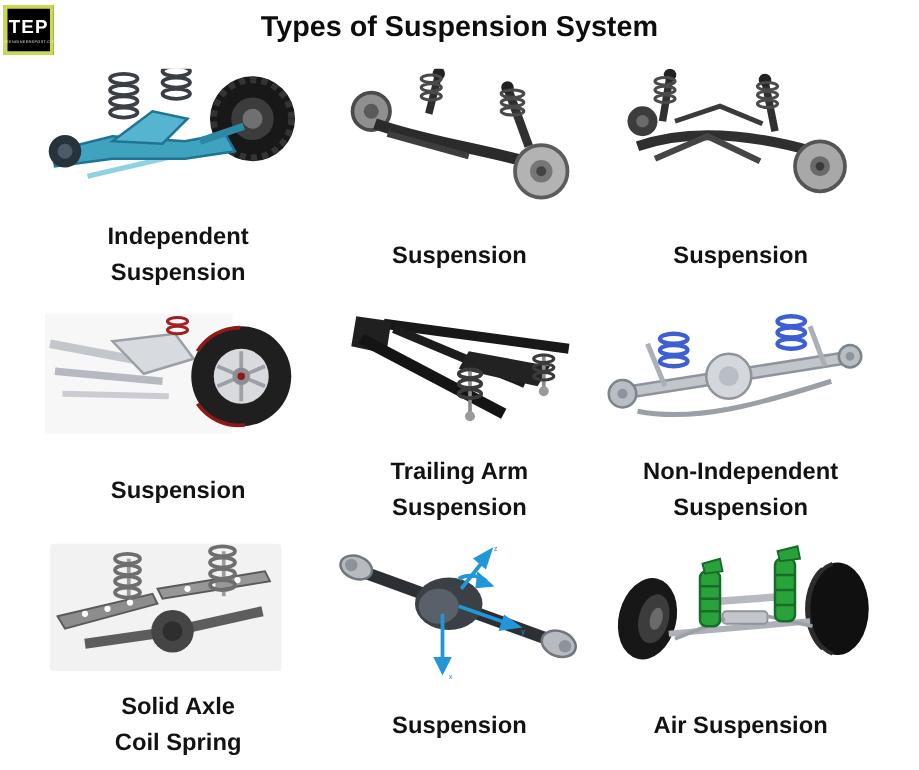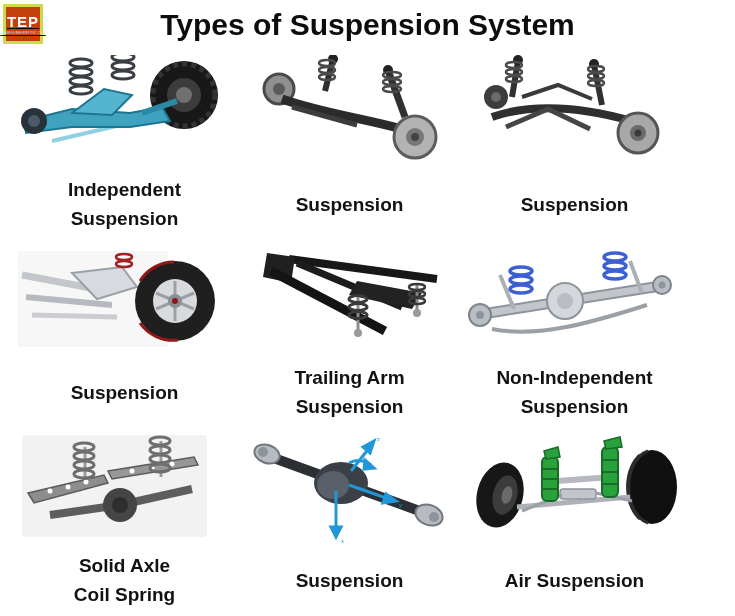--- a/index.html
+++ b/index.html
@@ -1,24 +1,24 @@
 <!DOCTYPE html>
 <html><head>
 <meta charset="utf-8">
 <style>
   html,body{margin:0;padding:0;background:#ffffff;}
   .page{width:735px;height:616px;position:relative;background:#ffffff;
         font-family:"Liberation Sans",sans-serif;overflow:hidden;}
-  .logo{position:absolute;left:3px;top:4px;width:40px;height:40px;background:#c2410c;
+  .logo{position:absolute;left:3px;top:4px;width:40px;height:40px;background:#000000;
         border:3px solid #ccd94a;box-sizing:border-box;display:flex;flex-direction:column;
-        align-items:center;justify-content:center;text-decoration:underline;}
+        align-items:center;justify-content:center;}
   .logo-text{color:#ffffff;font-weight:bold;font-size:15px;line-height:15px;letter-spacing:1px;}
   .logo-sub{color:#dfe3e8;font-size:3px;letter-spacing:.3px;margin-top:2px;white-space:nowrap;}
-  .title{padding-top:8px;text-align:center;font-size:30px;font-weight:bold;color:#0d0d0d;}
-  .grid{position:absolute;top:52px;left:0;width:666px;height:564px;display:grid;
+  .title{padding-top:8px;text-align:center;font-size:23px;font-weight:bold;color:#0d0d0d;}
+  .grid{position:absolute;top:52px;left:18px;width:666px;height:564px;display:grid;
         grid-template-columns:repeat(3,1fr);grid-template-rows:repeat(3,188px);padding-left:12px;}
   .card{display:flex;flex-direction:column;align-items:center;}
   .card svg{display:block;margin-top:3px;}
   .label{height:62px;display:flex;flex-direction:column;justify-content:center;
          text-align:center;font-weight:bold;font-size:19px;line-height:29px;color:#121212;}
   .label span{display:block;}
 </style>
 </head>
 <body>
 

